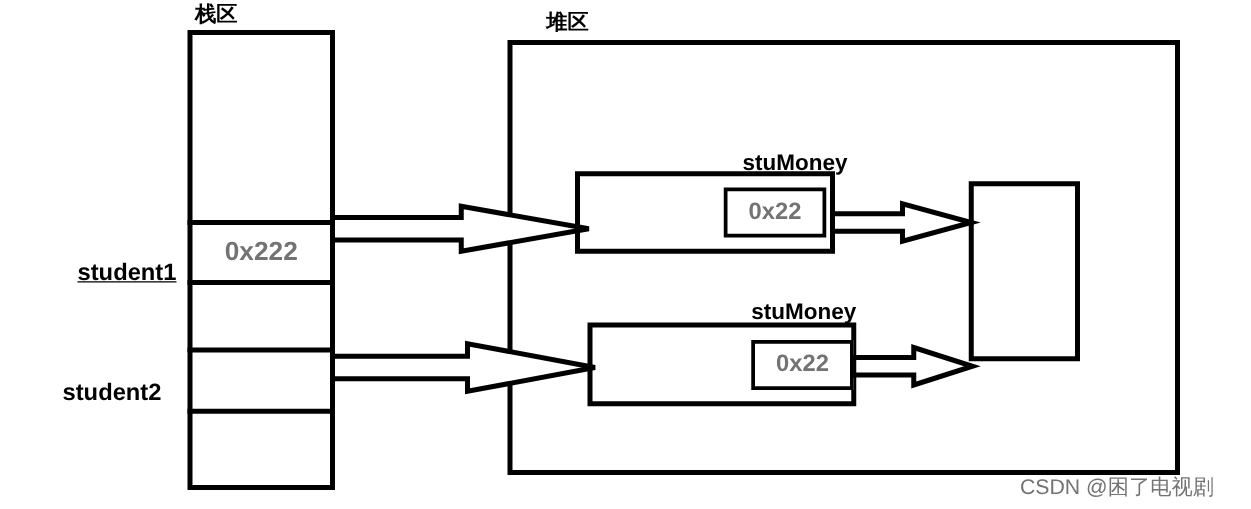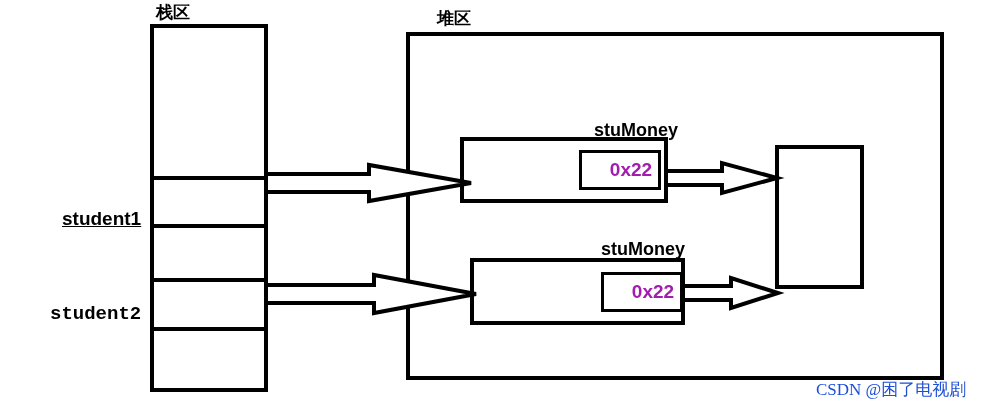--- a/index.html
+++ b/index.html
@@ -50,64 +50,66 @@
     border: 3px solid #000000;
   }
   .cell-text {
     position: absolute;
     width: 100%;
     top: 50%;
     transform: translateY(-50%);
     text-align: center;
     font-size: 21px;
     font-weight: bold;
-    color: #a21caf;
+    color: #737373;
     letter-spacing: 0px;
-    margin-left: 11px;
   }
   .cell-text.sm {
     font-size: 19px;
   }
   .divider {
     position: absolute;
     background: #000000;
   }
   .arrow-svg {
     position: absolute;
     overflow: visible;
   }
   .watermark {
     position: absolute;
     font-size: 17px;
-    color: #1d4ed8;
+    color: #737373;
     white-space: nowrap;
-    font-family: Liberation Serif, serif;
+    font-family: Liberation Sans, sans-serif;
   }
 </style>
 </head>
 <body>
 
 <div id="canvas">
 
   <div class="lbl region-title" style="left:156px; top:4px;">栈区</div>
 
   <div class="lbl region-title" style="left:413px; top:10px;margin-left:24px;">堆区</div>
 
   <div class="box" style="left:406px; top:32px; width:538px; height:348px;"></div>
 
   <div class="box" style="left:150px; top:24px; width:118px; height:368px;"></div>
 
   <div class="divider" style="left:150px; top:176px; width:118px; height:4px;"></div>
   <div class="divider" style="left:150px; top:224px; width:118px; height:4px;"></div>
   <div class="divider" style="left:150px; top:278px; width:118px; height:4px;"></div>
   <div class="divider" style="left:150px; top:327px; width:118px; height:4px;"></div>
 
+  <div style="position:absolute; left:150px; top:180px; width:118px; height:44px;">
+    <div class="cell-text">0x222</div>
+  </div>
   <div class="lbl side-label" style="left:62px; top:209px;text-decoration:underline;">student1</div>
 
-  <div class="lbl side-label" style="left:50px; top:305px;font-family:Liberation Mono, monospace;">student2</div>
+  <div class="lbl side-label" style="left:50px; top:305px;">student2</div>
 
   <div class="box" style="left:460px; top:137px; width:208px; height:66px;"></div>
   <div class="box-thin" style="left:579px; top:150px; width:82px; height:40px;">
     <div class="cell-text sm">0x22</div>
   </div>
   <div class="lbl heap-label" style="left:594px; top:121px;">stuMoney</div>
 
   <div class="box" style="left:470px; top:258px; width:215px; height:67px;"></div>
   <div class="box-thin" style="left:601px; top:272px; width:82px; height:40px;">
     <div class="cell-text sm">0x22</div>

